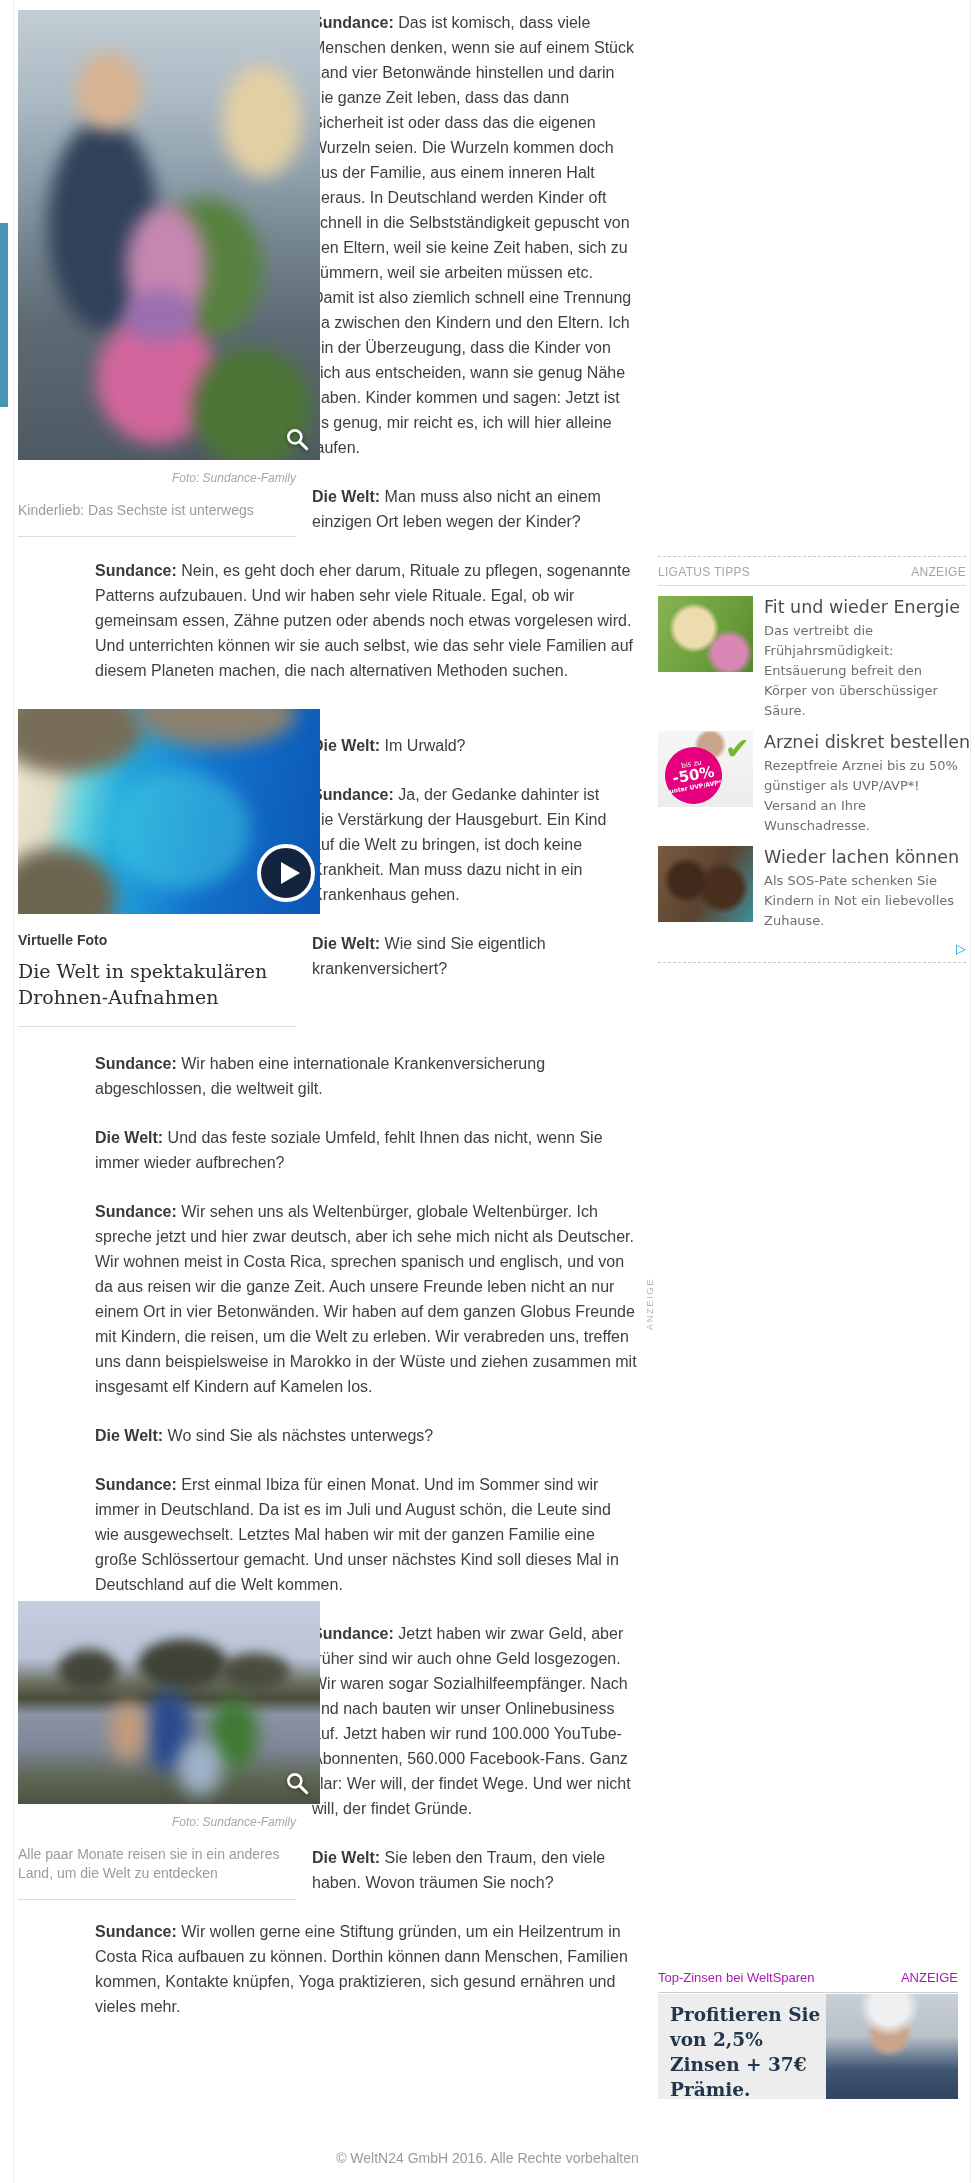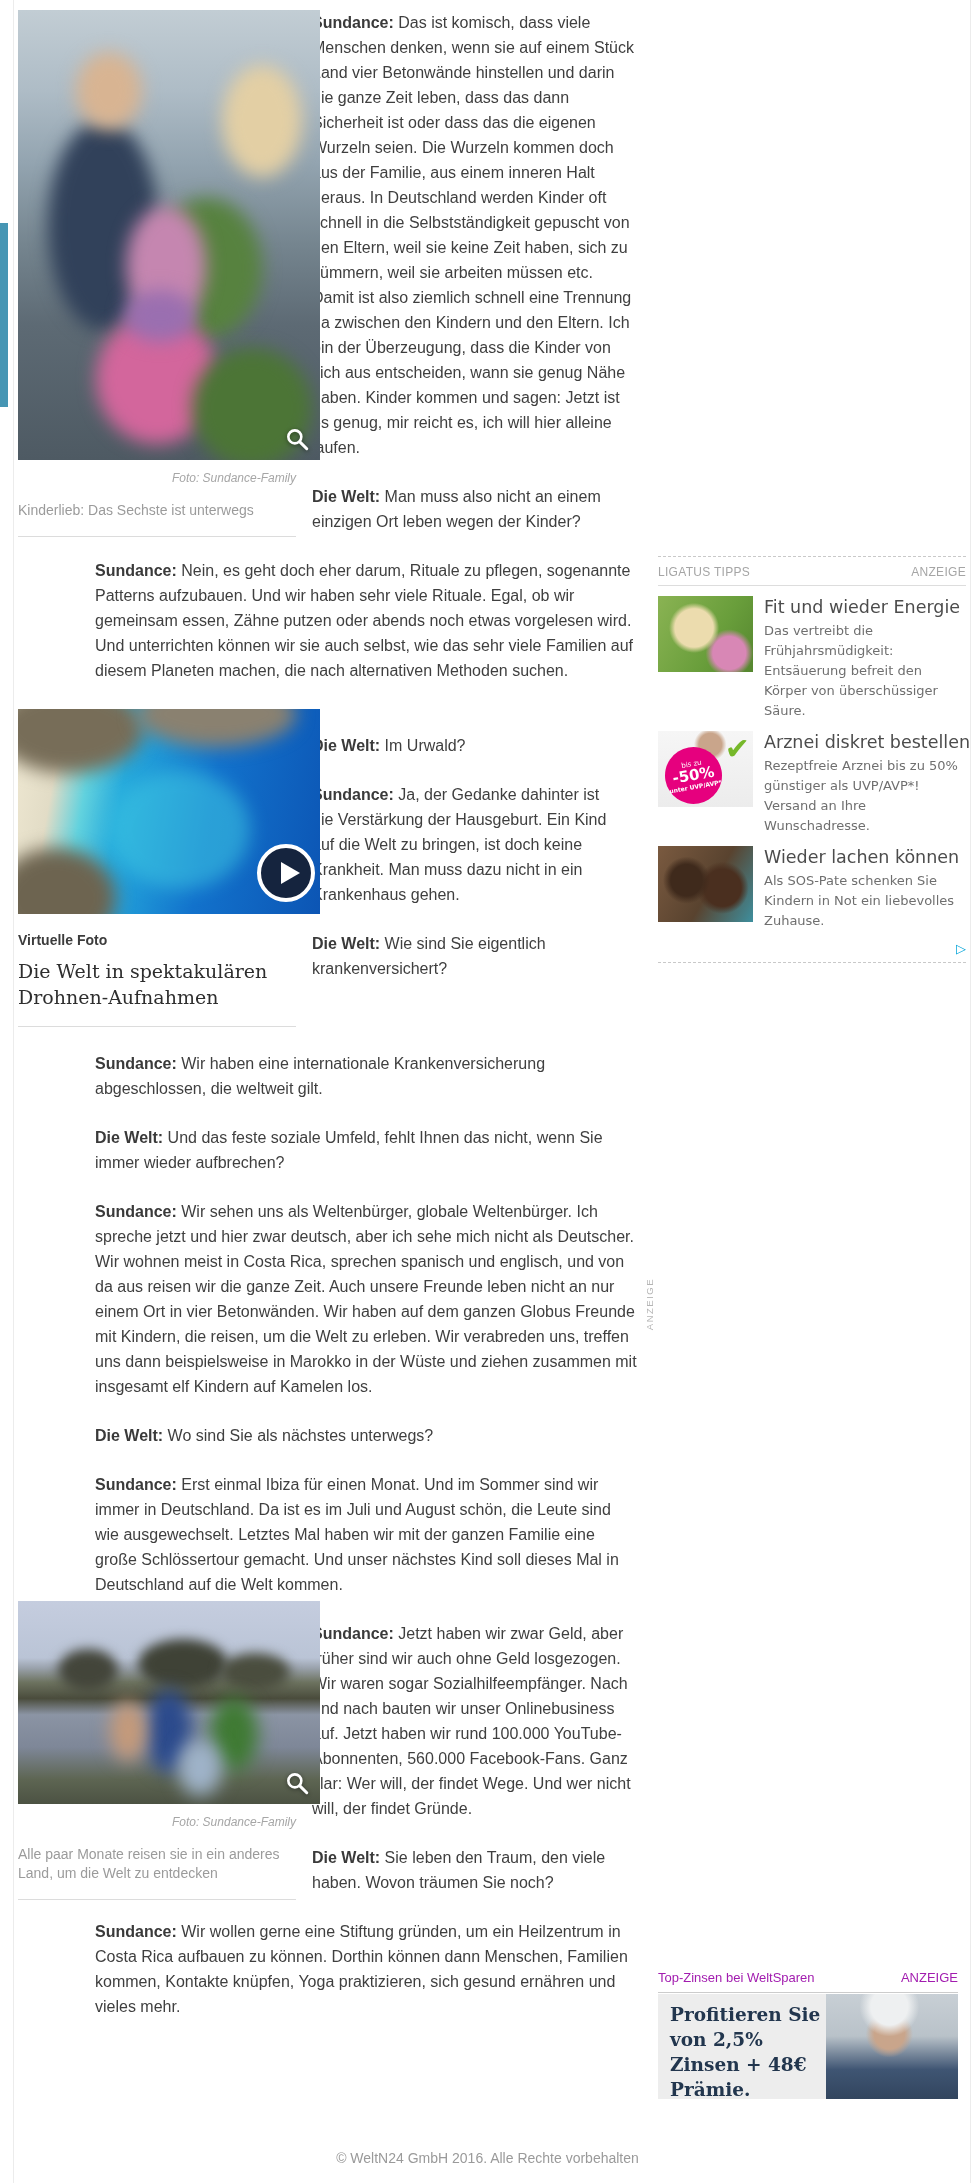--- a/index.html
+++ b/index.html
@@ -215,20 +215,20 @@
 
 <div class="v-anzeige">ANZEIGE</div>
 
 <div class="ws">
   <div class="ws-head">
     <span>Top-Zinsen bei WeltSparen</span>
     <span>ANZEIGE</span>
   </div>
   <div class="ws-banner">
     <div class="ws-left">
-      <div class="ws-headline">Profitieren Sie von 2,5% Zinsen + 48€ Prämie.</div>
+      <div class="ws-headline">Profitieren Sie von 2,5% Zinsen + 37€ Prämie.</div>
 
     </div>
     <div class="ws-photo"></div>
   </div>
 </div>
 
 <div class="footer">© WeltN24 GmbH 2016. Alle Rechte vorbehalten</div>
 
 </body></html>

